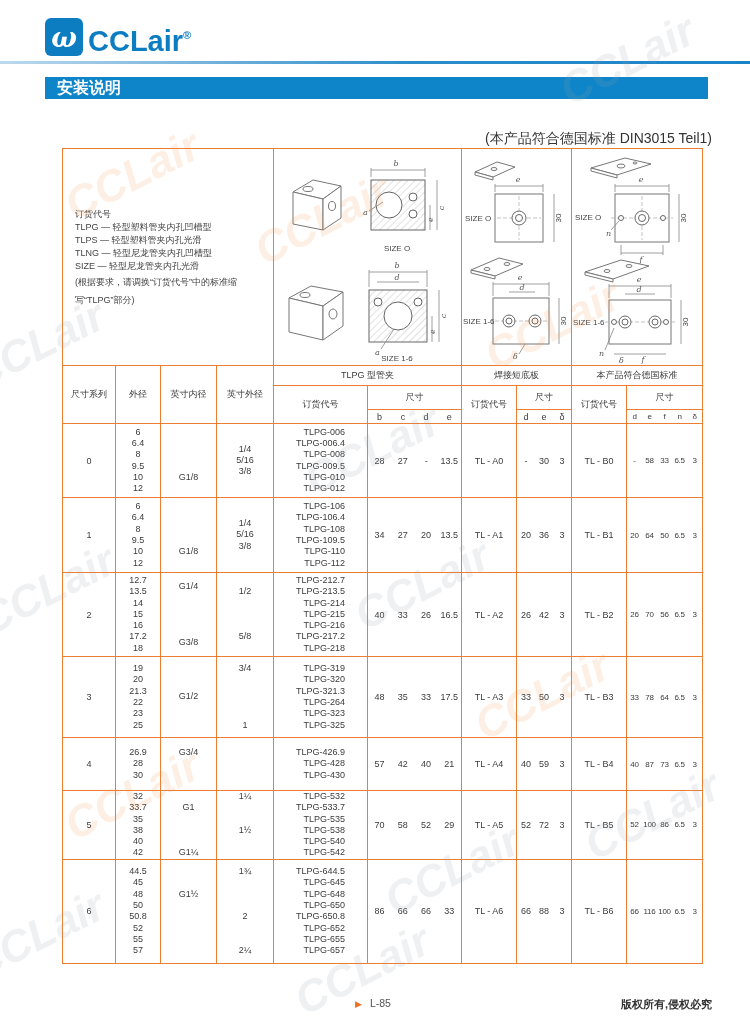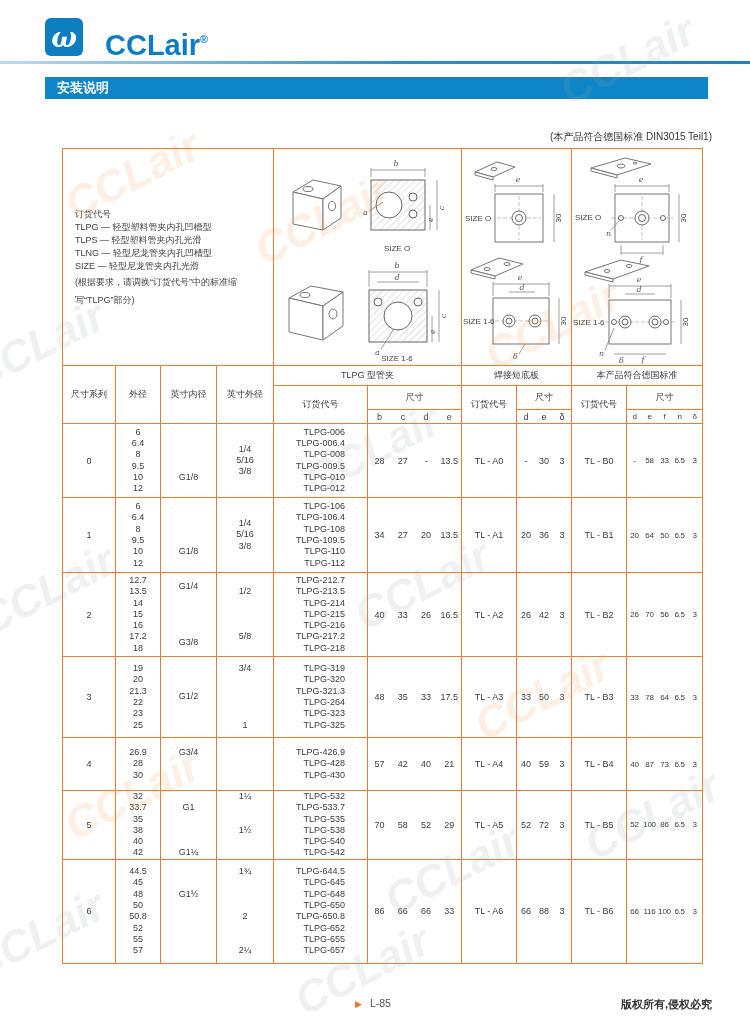--- a/index.html
+++ b/index.html
@@ -3,28 +3,28 @@
 <meta charset="utf-8">
 <style>
   html,body{margin:0;padding:0;background:#fff;}
   #page{position:relative;width:750px;height:1035px;background:#fff;overflow:hidden;
         font-family:"Liberation Sans","DejaVu Sans",sans-serif;color:#3b3b3b;}
   
   #logo{position:absolute;left:45px;top:18px;display:flex;align-items:flex-start;}
   #logo .box{width:38px;height:38px;background:#0d7dc2;border-radius:6px;color:#fff;
              display:flex;align-items:center;justify-content:center;
              font-family:"DejaVu Serif",serif;font-style:italic;font-weight:bold;font-size:27px;}
-  #logo .word{font-size:29px;font-weight:bold;color:#0d7dc2;letter-spacing:0;line-height:55px;margin-left:22px;}
+  #logo .word{font-size:29px;font-weight:bold;color:#0d7dc2;letter-spacing:0;line-height:46px;margin-left:5px;}
   #logo sup{font-size:11px;vertical-align:top;position:relative;top:-6px;}
   #slogan{position:absolute;right:40px;top:36px;font-size:15px;font-weight:bold;color:#f08300;}
   #blueline{position:absolute;left:0;top:61px;width:750px;height:3px;
             background:linear-gradient(to right,#bcd9ee 0%,#2c8dca 55%,#1b84c7 100%);}
   #secbar{position:absolute;left:45px;top:77px;width:663px;height:22px;background:#0d85c8;
-          color:#fff;font-size:13px;font-weight:bold;line-height:22px;padding-left:12px;box-sizing:border-box;}
-  #dinnote{position:absolute;right:38px;top:130px;font-size:10px;color:#333;}
+          color:#fff;font-size:16px;font-weight:bold;line-height:22px;padding-left:12px;box-sizing:border-box;}
+  #dinnote{position:absolute;right:38px;top:130px;font-size:14px;color:#333;}
   
   .wm{position:absolute;font-size:44px;font-weight:bold;font-style:italic;white-space:nowrap;
       transform:rotate(-27deg);pointer-events:none;z-index:6;font-family:"Liberation Sans",sans-serif;}
   .wm-g{color:rgba(148,160,172,0.16);}
   .wm-o{color:rgba(240,145,70,0.15);}
   
   #spec{position:absolute;left:62px;top:148px;border-collapse:collapse;table-layout:fixed;width:640px;z-index:2;}
   #spec td,#spec th{border:1px solid #ed7d31;padding:0;text-align:center;vertical-align:middle;
                     font-size:9px;font-weight:normal;color:#3b3b3b;overflow:hidden;}
   .lines{white-space:pre-line;line-height:11.3px;}

